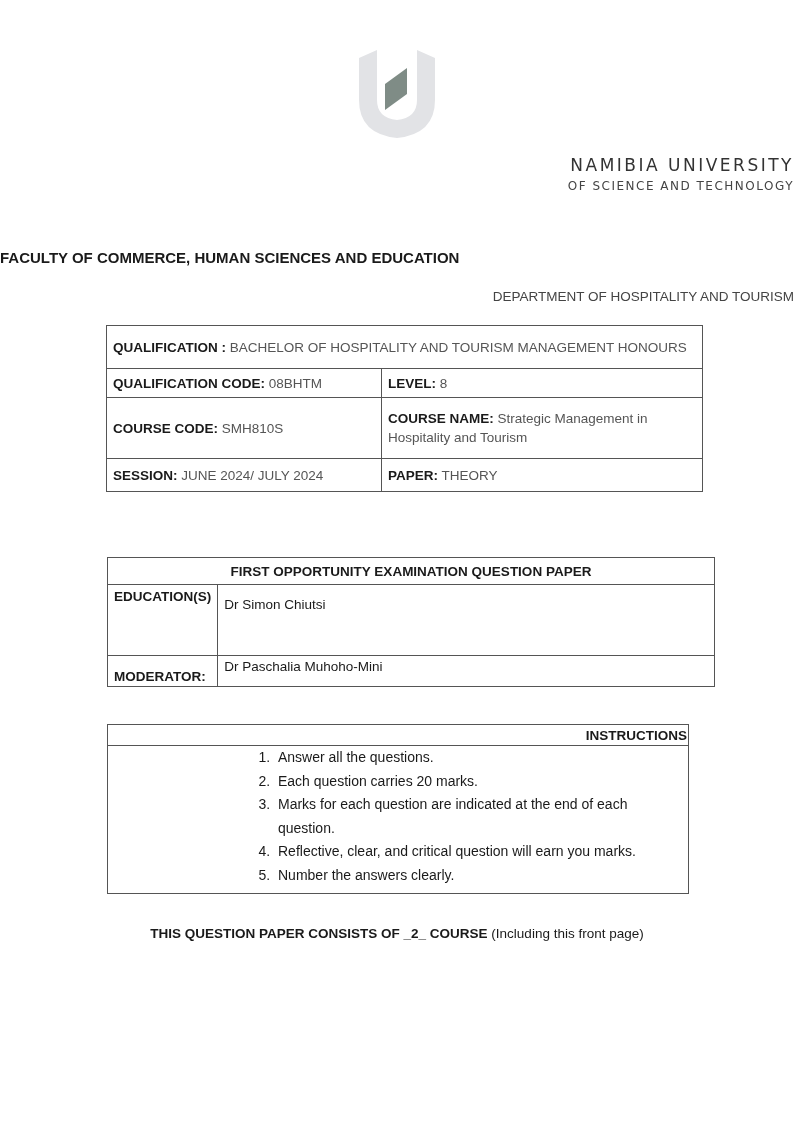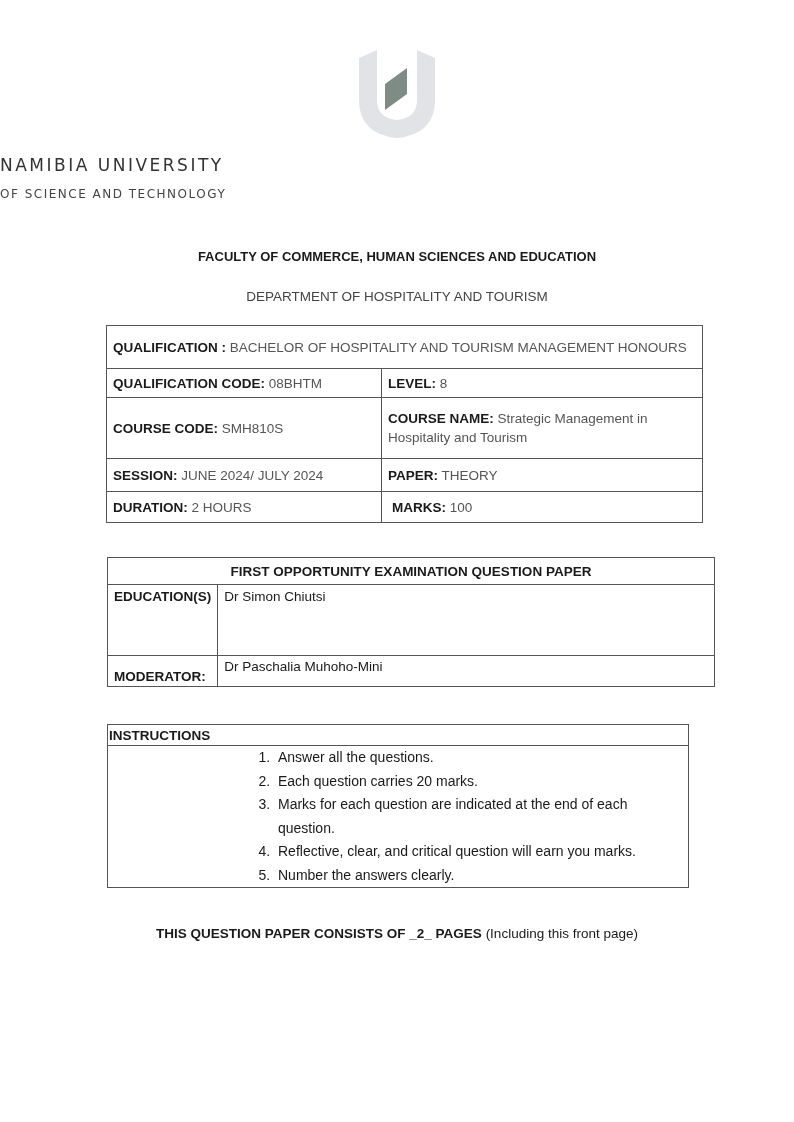--- a/index.html
+++ b/index.html
@@ -1,25 +1,25 @@
 <!DOCTYPE html>
 <html><head>
 <meta charset="utf-8">
 <style>
   html, body { margin: 0; padding: 0; background: #ffffff; }
   body { width: 794px; height: 1122px; position: relative; overflow: hidden;
          font-family: "Liberation Sans", sans-serif; color: #1a1a1a; }
   .logo { position: absolute; left: 355px; top: 44px; width: 84px; height: 96px; }
-  .uni-name { position: absolute; left: 0; width: 794px; text-align: left; color: #333;
+  .uni-name { position: absolute; left: 0; width: 794px; text-align: right; color: #333;
               font-family: "DejaVu Sans", sans-serif; }
   .uni-line1 { top: 155px; font-size: 17px; letter-spacing: 2.5px; }
-  .uni-line2 { top: 179px; font-size: 12px; letter-spacing: 1.5px; color: #444; margin-top: 8px; }
-  .faculty { position: absolute; top: 249px; left: 0; width: 794px; text-align: center;
-             font-weight: bold; font-size: 13px; }
-  .department { position: absolute; top: 289px; left: 0; width: 794px; text-align: center;
+  .uni-line2 { top: 179px; font-size: 12px; letter-spacing: 1.5px; color: #444; }
+  .faculty { position: absolute; top: 249px; left: 0; width: 794px; 
+             font-weight: bold; font-size: 15px; }
+  .department { position: absolute; top: 289px; left: 0; width: 794px; text-align: right;
                 font-size: 13.5px; color: #444; }
   table { border-collapse: collapse; position: absolute; font-size: 13.5px; }
   td { border: 1px solid #555; padding: 2px 6px; vertical-align: middle; }
   .lbl { font-weight: bold; color: #1a1a1a; }
   .val { color: #555; }
   .t1 { left: 106px; top: 325px; width: 597px; }
   .t1 td { line-height: 19px; }
   .t2 { left: 107px; top: 557px; width: 608px; }
   .t3 { left: 107px; top: 724px; width: 582px; }
   ol { margin: 0; padding-left: 166px; }
@@ -73,64 +73,54 @@
   <tr>
     <td style="height:28px;">
       <span class="lbl">SESSION:</span>
       <span class="val">JUNE 2024/ JULY 2024</span>
     </td>
     <td>
       <span class="lbl">PAPER:</span>
       <span class="val">THEORY</span>
     </td>
   </tr>
-  <tr>
-    <td style="height:26px;">
-      <span class="lbl">DURATION:</span>
-      <span class="val">2 HOURS</span>
-    </td>
-    <td style="padding-left:10px;">
-      <span class="lbl">MARKS:</span>
-      <span class="val">100</span>
-    </td>
-  </tr>
 </tbody>
   </table>
 
 <table class="t2">
   <tbody>
       <tr>
     <td colspan="2" style="text-align:center;height:22px;" class="lbl">FIRST OPPORTUNITY EXAMINATION QUESTION PAPER</td>
   </tr>
   <tr>
     <td style="width:96px;height:64px;vertical-align:top;padding-top:4px;" class="lbl">EDUCATION(S)</td>
-    <td style="vertical-align:top;padding-top:4px;margin-top:8px;">Dr Simon Chiutsi</td>
+    <td style="vertical-align:top;padding-top:12px;margin-top:8px;">Dr Simon Chiutsi</td>
   </tr>
   <tr>
     <td style="height:26px;vertical-align:bottom;" class="lbl">MODERATOR:</td>
     <td style="vertical-align:top;padding-top:3px;">Dr Paschalia Muhoho-Mini</td>
   </tr>
 </tbody>
   </table>
 
 <table class="t3">
   <tbody>
       <tr>
-    <td style="text-align:left;height:18px;padding:1px;" class="lbl">INSTRUCTIONS</td>
+    <td style="text-align:right;height:18px;padding:1px;" class="lbl">INSTRUCTIONS</td>
   </tr>
   <tr>
-    <td style="padding:0 6px 0 0;">
+    <td style="padding:0 6px 6px 0;">
       <ol>
         <li>Answer all the questions.</li>
         <li>Each question carries 20 marks.</li>
         <li>Marks for each question are indicated at the end of each question.</li>
         <li>Reflective, clear, and critical question will earn you marks.</li>
         <li>Number the answers clearly.</li>
       </ol>
     </td>
   </tr>
 </tbody>
   </table>
 
 <div class="footer-note">
-  <span class="b">THIS QUESTION PAPER CONSISTS OF _2_ PAGES</span>
+  <span class="b">THIS QUESTION PAPER CONSISTS OF _2_ COURSE</span>
   <span>(Including this front page)</span>
 </div>
 
 </body></html>

